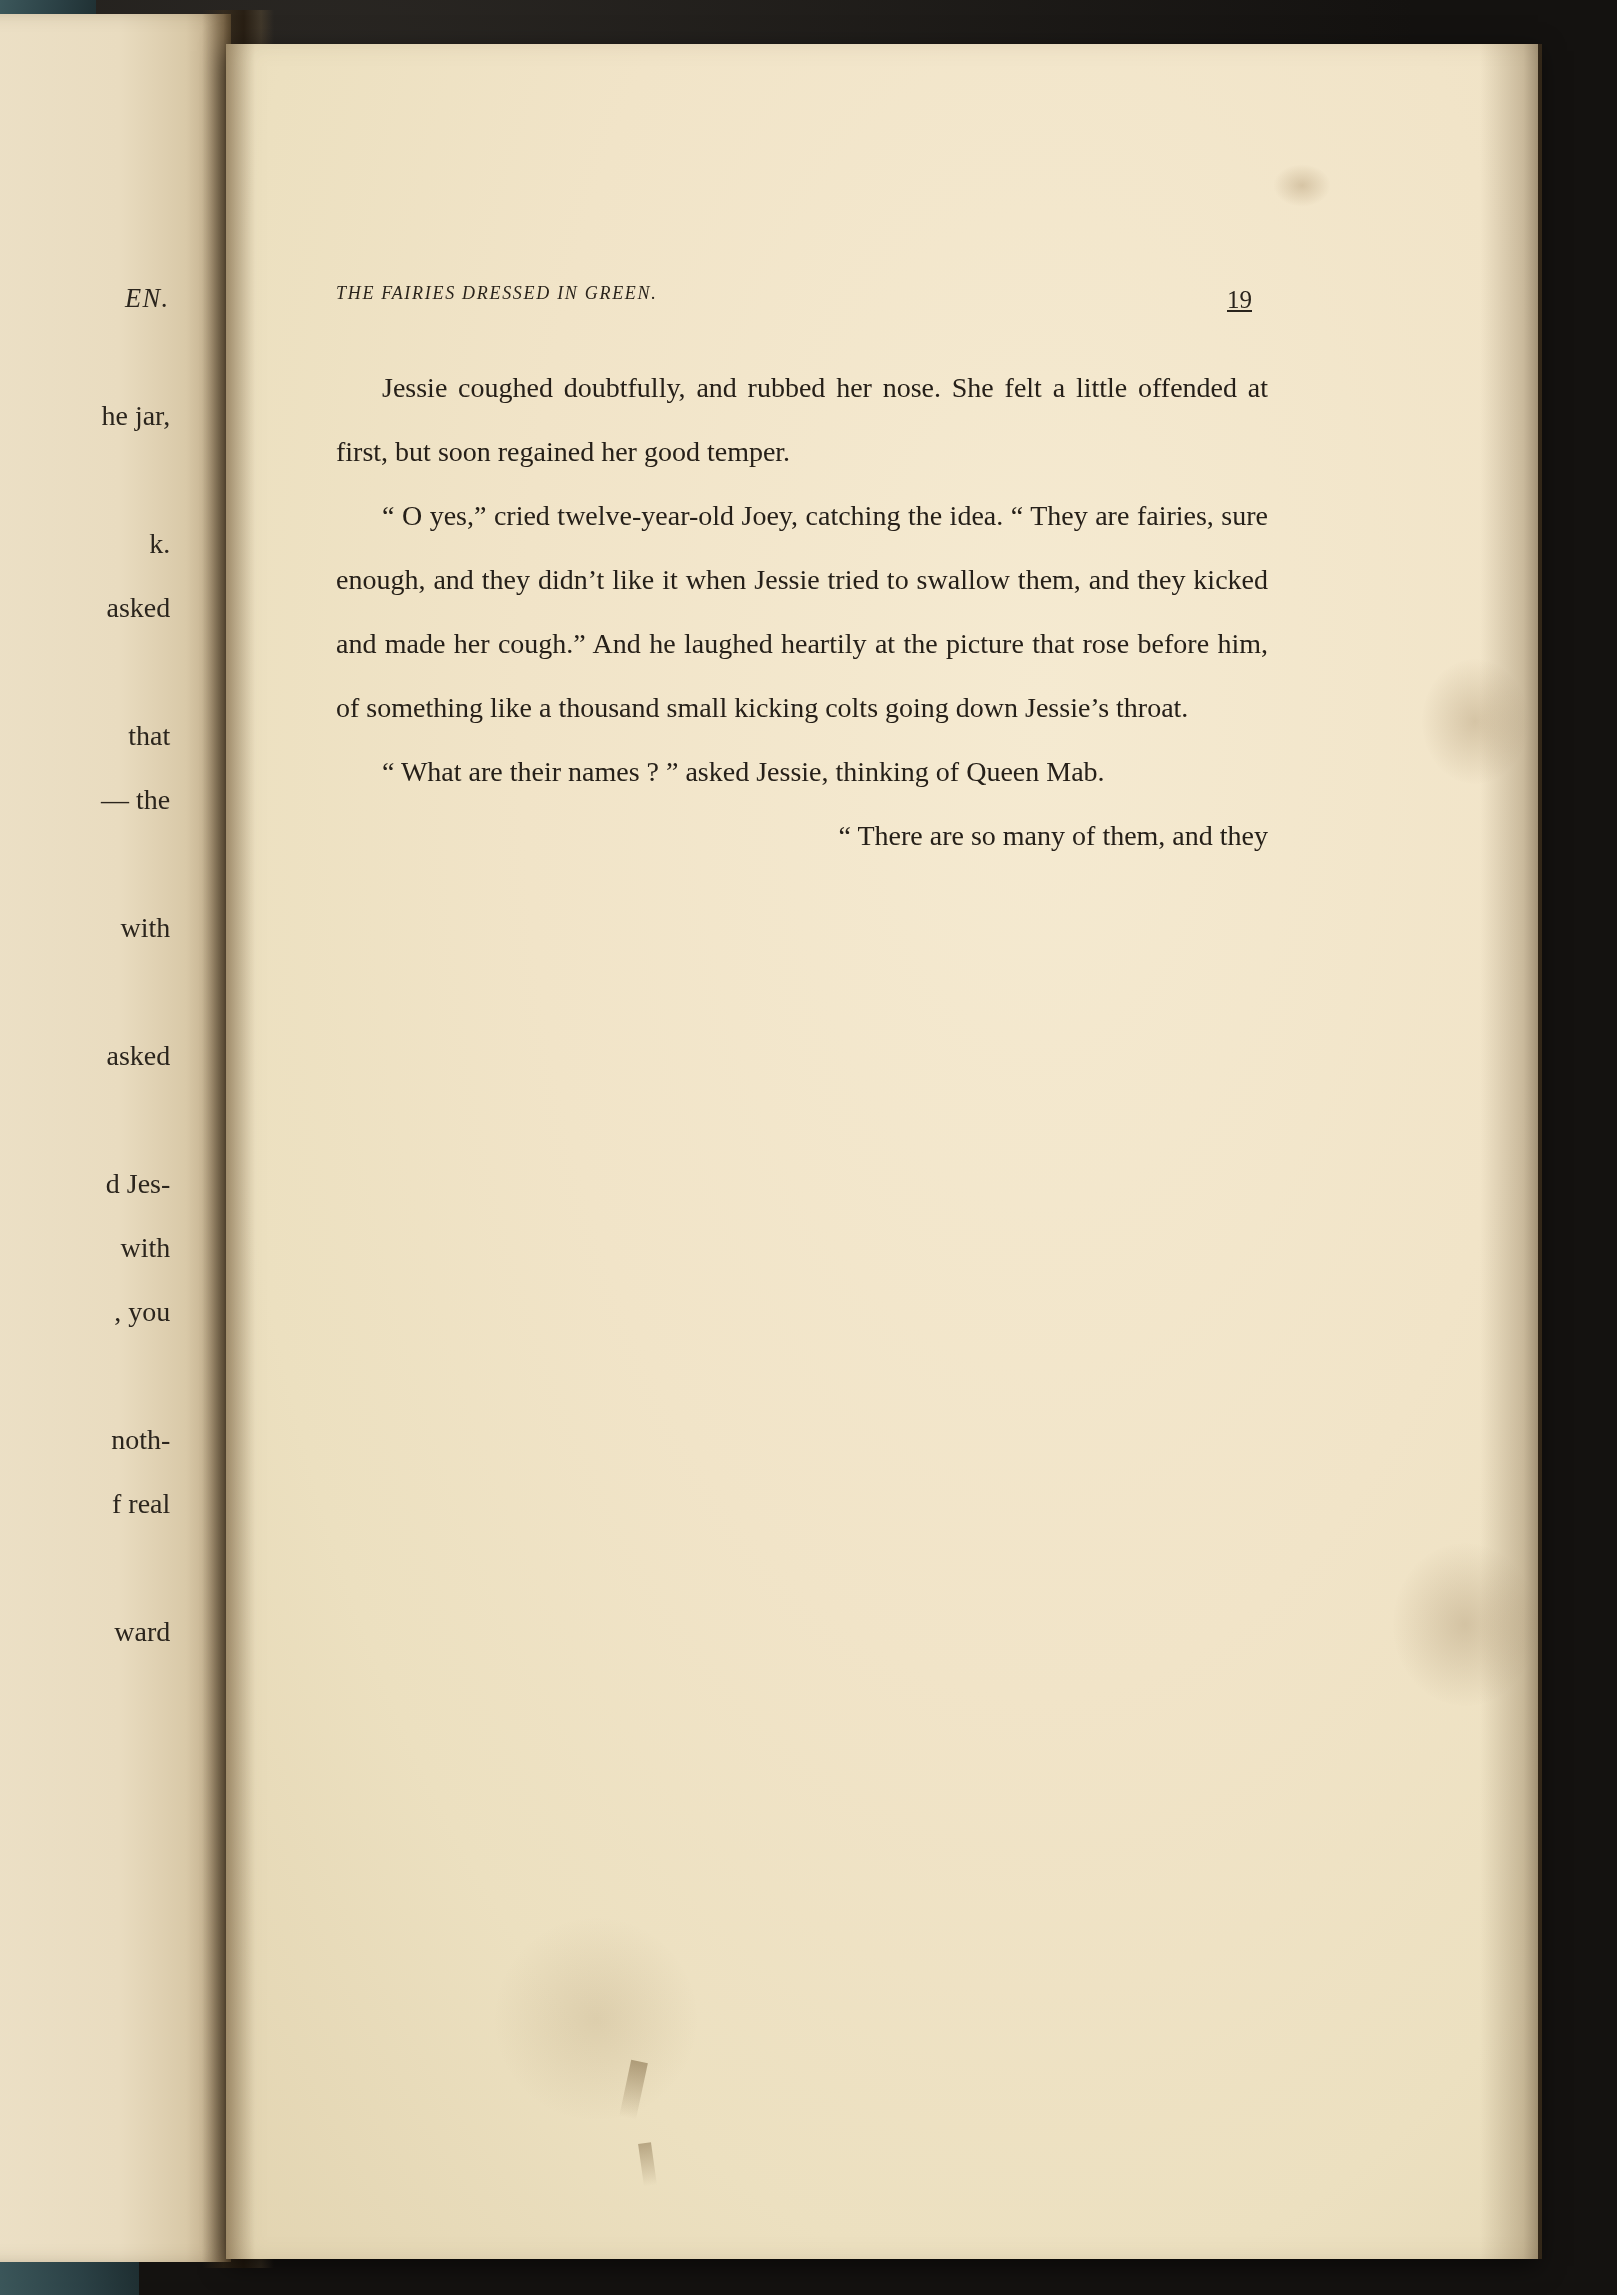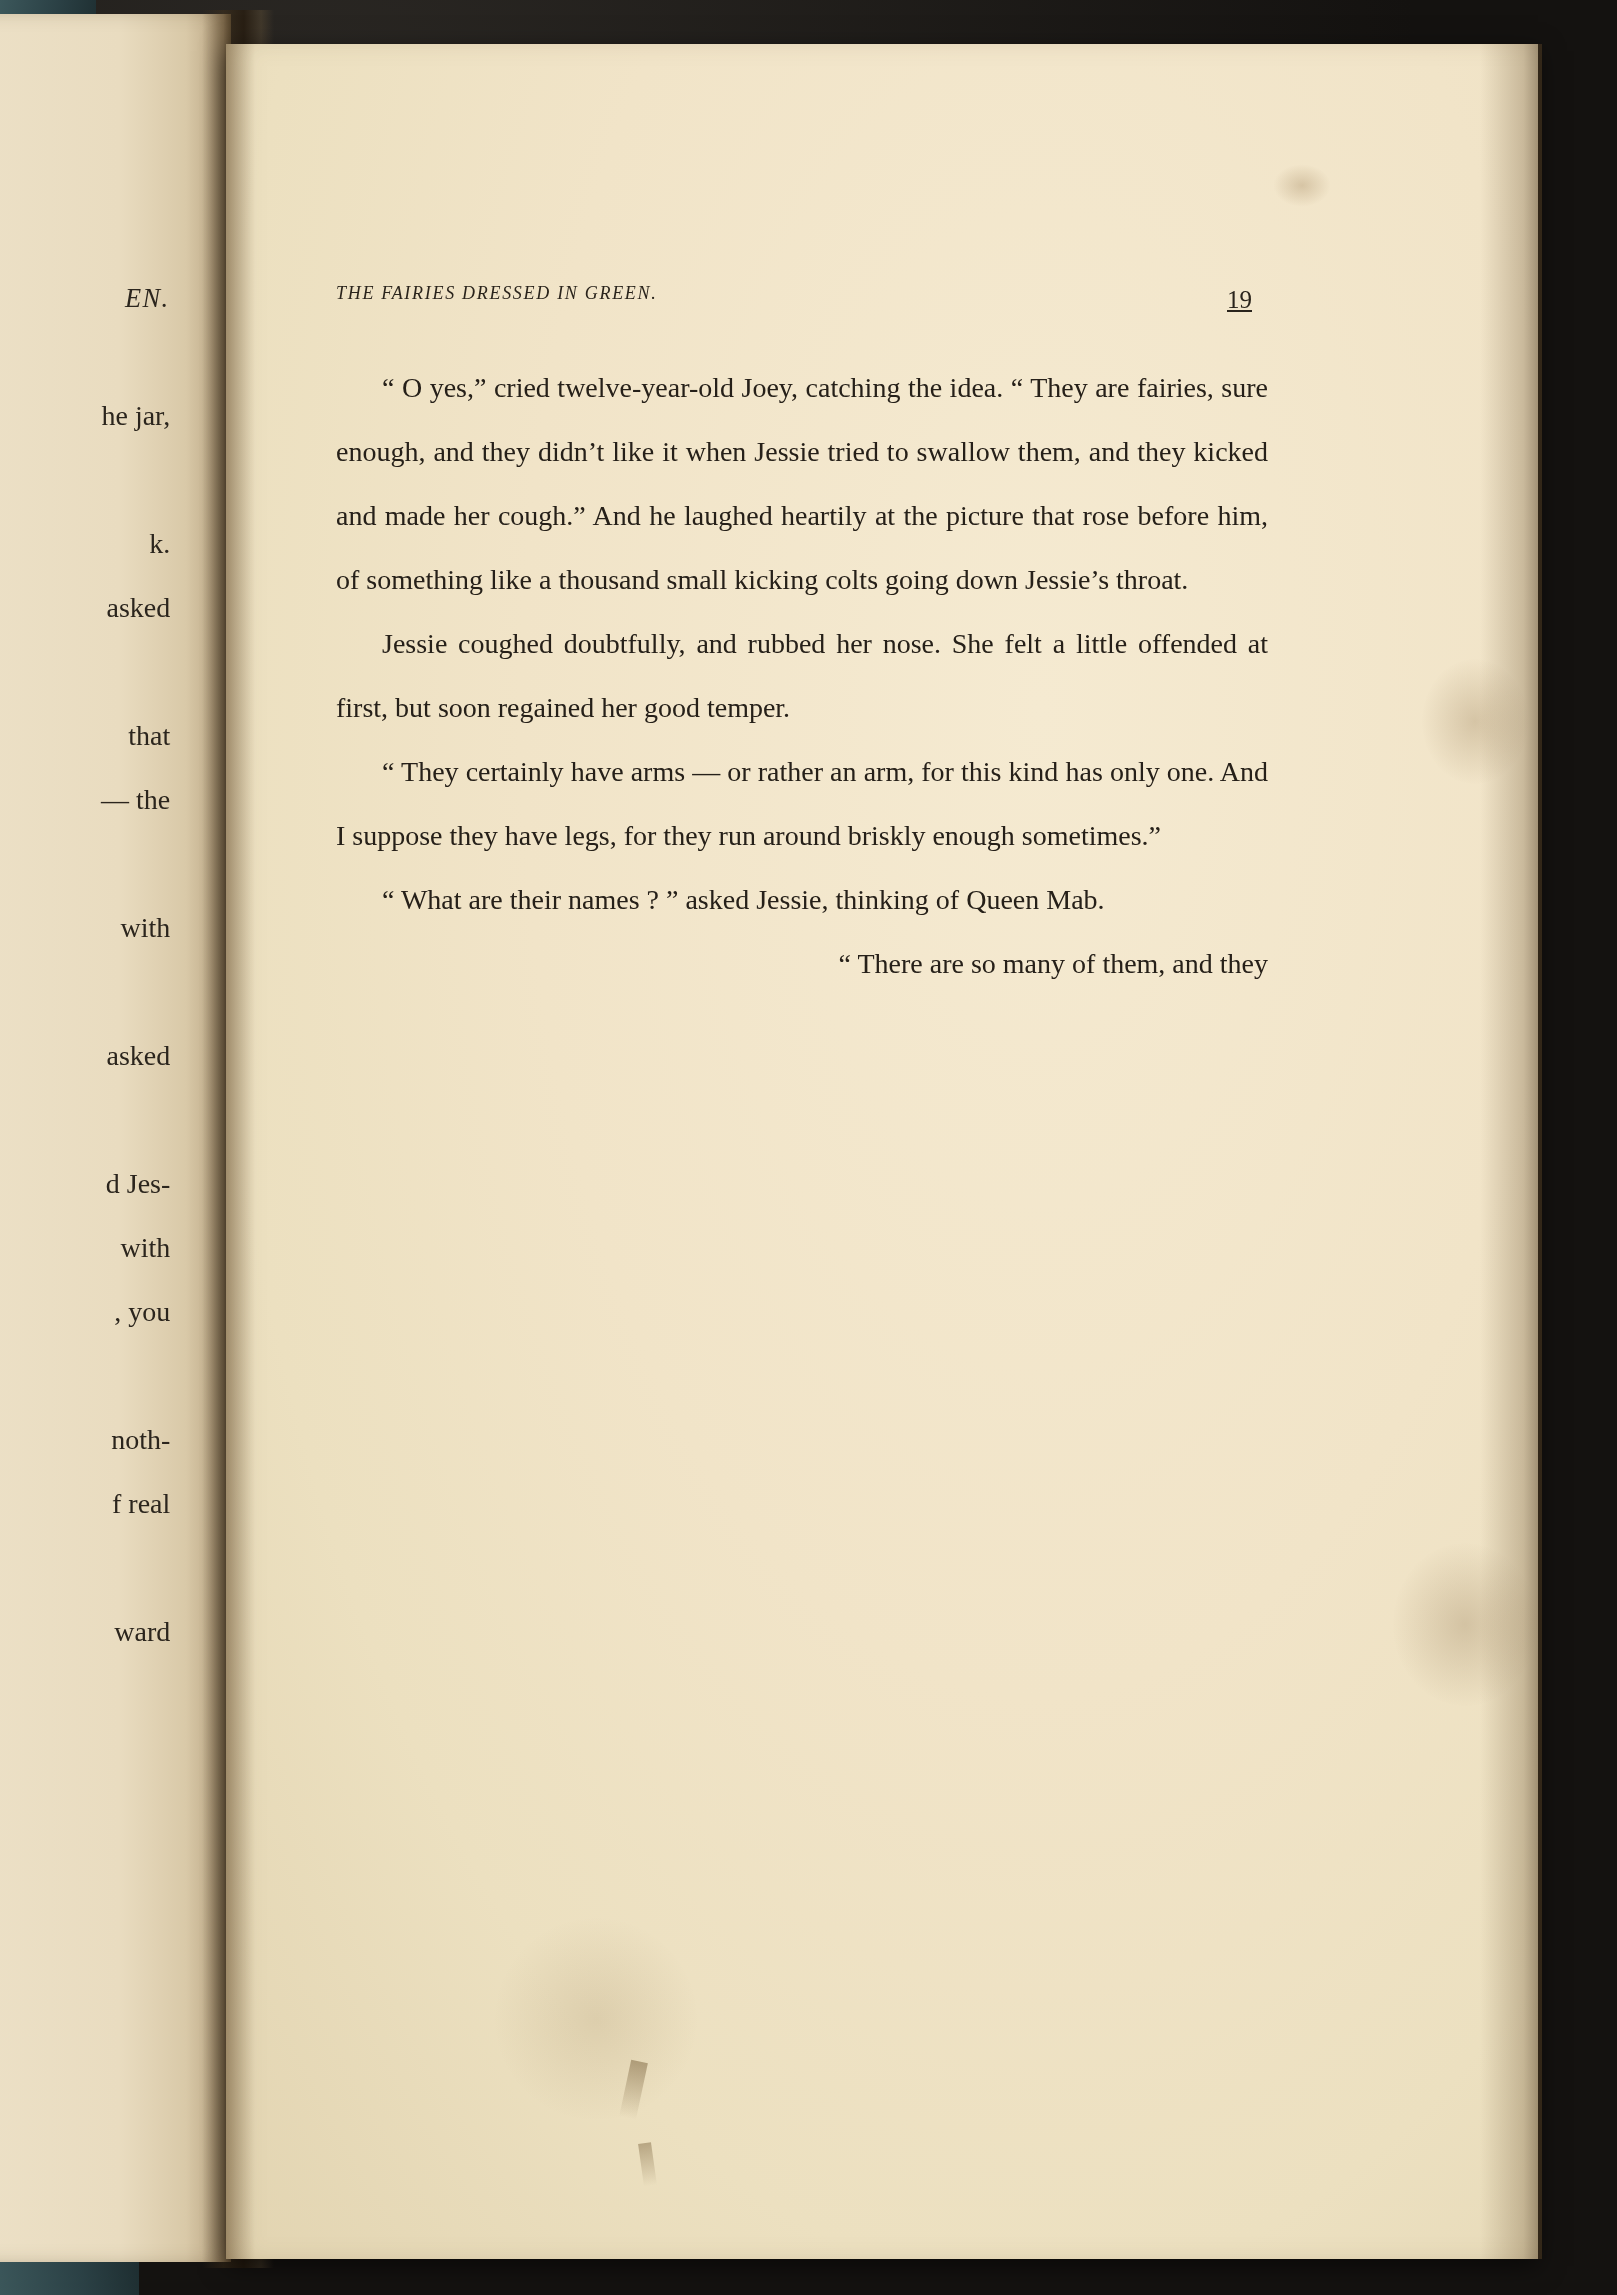--- a/index.html
+++ b/index.html
@@ -241,23 +241,22 @@
     <div class="stain stain-c"></div>
     <div class="stain stain-d"></div>
   </div>
 
   <div class="curl"></div>
 
   <div class="running-head">THE FAIRIES DRESSED IN GREEN.</div>
   <div class="folio">19</div>
 
   <div class="body-col">
+    <p class="para">Jessie coughed doubtfully, and rubbed her nose.   She felt a little offended at first, but soon regained her good temper.</p>
     <p class="para">“ O yes,” cried twelve-year-old Joey, catching the idea.  “ They are fairies, sure enough, and they didn’t like it when Jessie tried to swallow them, and they kicked and made her cough.”   And he laughed heartily at the picture that rose before him, of something like a thousand small kicking colts going down Jessie’s throat.</p>
-    <p class="para">Jessie coughed doubtfully, and rubbed her nose.   She felt a little offended at first, but soon regained her good temper.</p>
-    <p class="para">“ They certainly have arms — or rather an arm, for this kind has only one.  And I suppose they have legs, for they run around briskly enough sometimes.”</p>
     <p class="para">“ What are their names ? ” asked Jessie, thinking of Queen Mab.</p>
     <p class="para">“ There are so many of them, and they</p>
   </div>
 
   <div class="edge-shadow-right"></div>
   <div class="nick nick-1"></div>
   <div class="nick nick-2"></div>
 
 </div>
 

